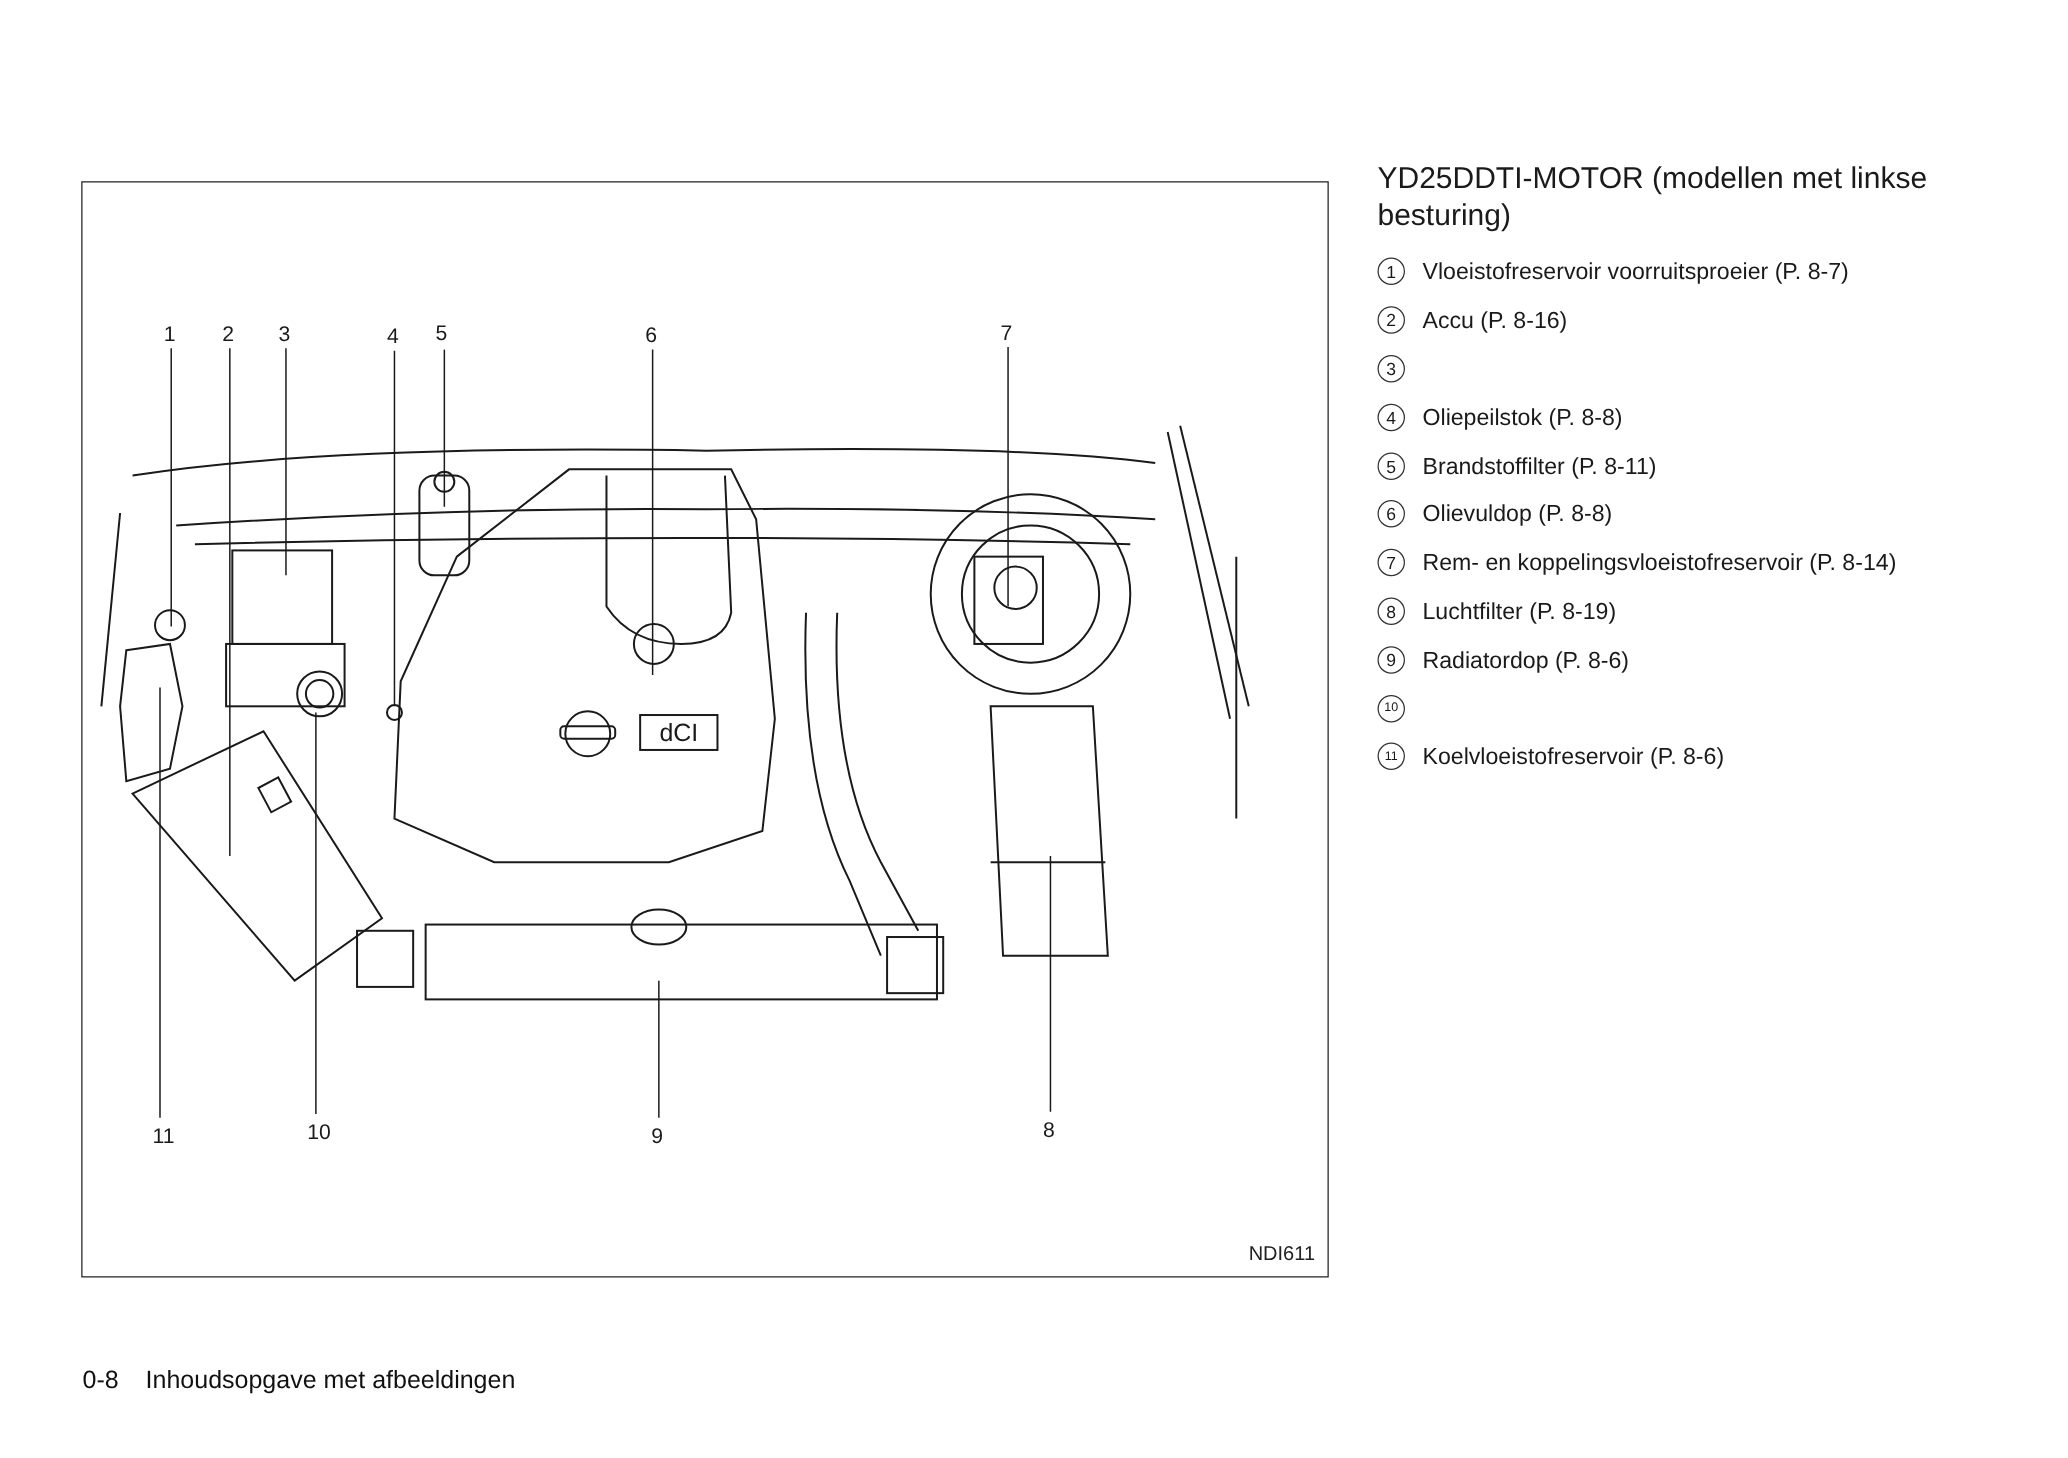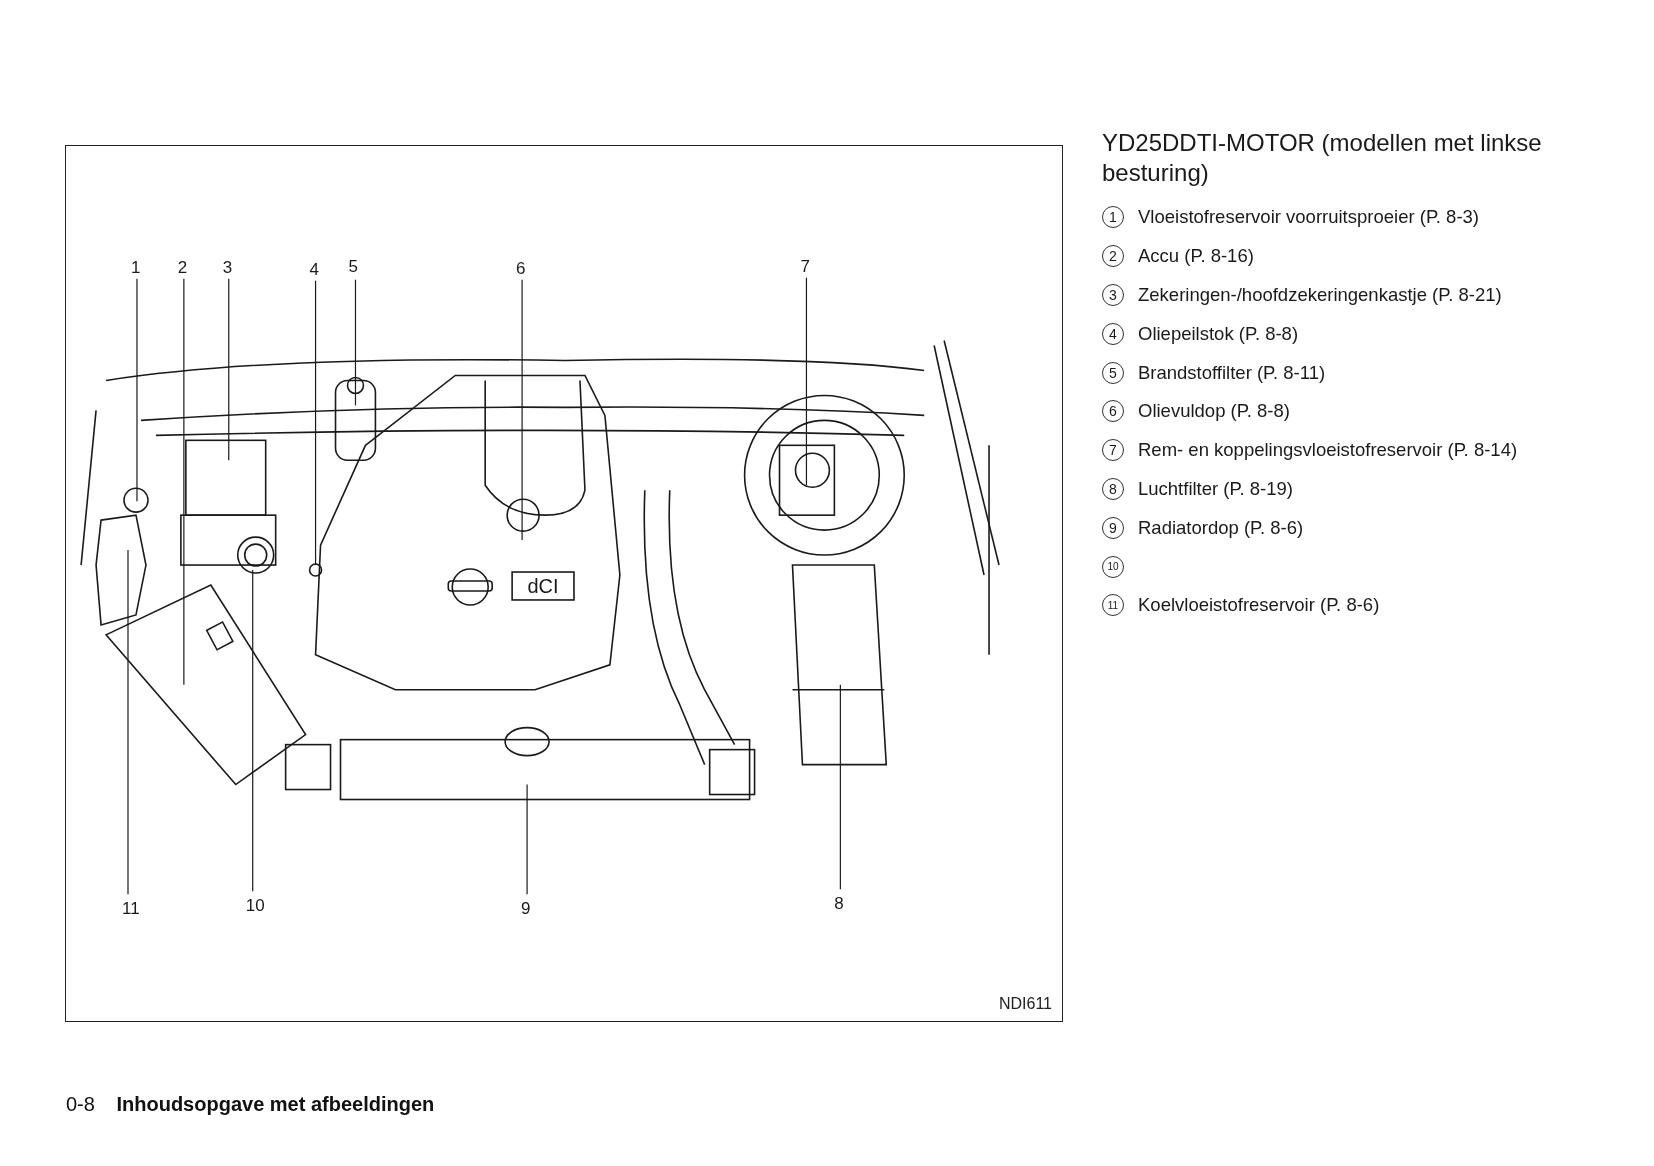--- a/index.html
+++ b/index.html
@@ -12,21 +12,21 @@
   .fig-code { position: absolute; right: 10px; bottom: 8px; font-size: 16px; color: #222; }
   .legend { position: absolute; left: 1102px; top: 128px; width: 540px; }
   .legend-title { font-size: 24px; line-height: 30px; color: #1a1a1a; margin: 0 0 10px 0; font-weight: normal; }
   .legend-list { list-style: none; margin: 0; padding: 0; }
   .legend-item { display: flex; align-items: center; height: 38.8px; font-size: 18.5px; color: #1a1a1a; }
   .badge { display: inline-flex; align-items: center; justify-content: center; width: 22px; height: 22px;
            border: 1.2px solid #333; border-radius: 50%; font-size: 14px; margin-right: 14px; box-sizing: border-box; flex: none; }
   .badge.small { font-size: 10px; }
   .footer { position: absolute; left: 66px; top: 1093px; font-size: 20px; color: #111; }
   .footer .page-num { margin-right: 16px; }
-  .footer .section { font-weight: bold; }
+  .footer .section { font-weight: normal; }
 </style>
 </head>
 <body>
 
 <div class="figure">
   <svg viewBox="0 0 998 877" fill="none" stroke="#1a1a1a" stroke-width="1.6">
 
     <text class="callout-num" x="65" y="127" stroke="none">1</text>
     <text class="callout-num" x="112" y="127" stroke="none">2</text>
     <text class="callout-num" x="157" y="127" stroke="none">3</text>
@@ -113,29 +113,28 @@
     </g>
   </svg>
   <div class="fig-code">NDI611</div>
 </div>
 
 <div class="legend">
   <h2 class="legend-title">YD25DDTI-MOTOR (modellen met linkse besturing)</h2>
   <ul class="legend-list">
     <li class="legend-item">
         <span class="badge">1</span>
-        <span>Vloeistofreservoir voorruitsproeier (P. 8-3)</span>
+        <span>Vloeistofreservoir voorruitsproeier (P. 8-7)</span>
       </li>
     <li class="legend-item">
         <span class="badge">2</span>
         <span>Accu (P. 8-16)</span>
       </li>
     <li class="legend-item">
         <span class="badge">3</span>
-        <span>Zekeringen-/hoofdzekeringenkastje (P. 8-21)</span>
       </li>
     <li class="legend-item">
         <span class="badge">4</span>
         <span>Oliepeilstok (P. 8-8)</span>
       </li>
     <li class="legend-item">
         <span class="badge">5</span>
         <span>Brandstoffilter (P. 8-11)</span>
       </li>
     <li class="legend-item">

